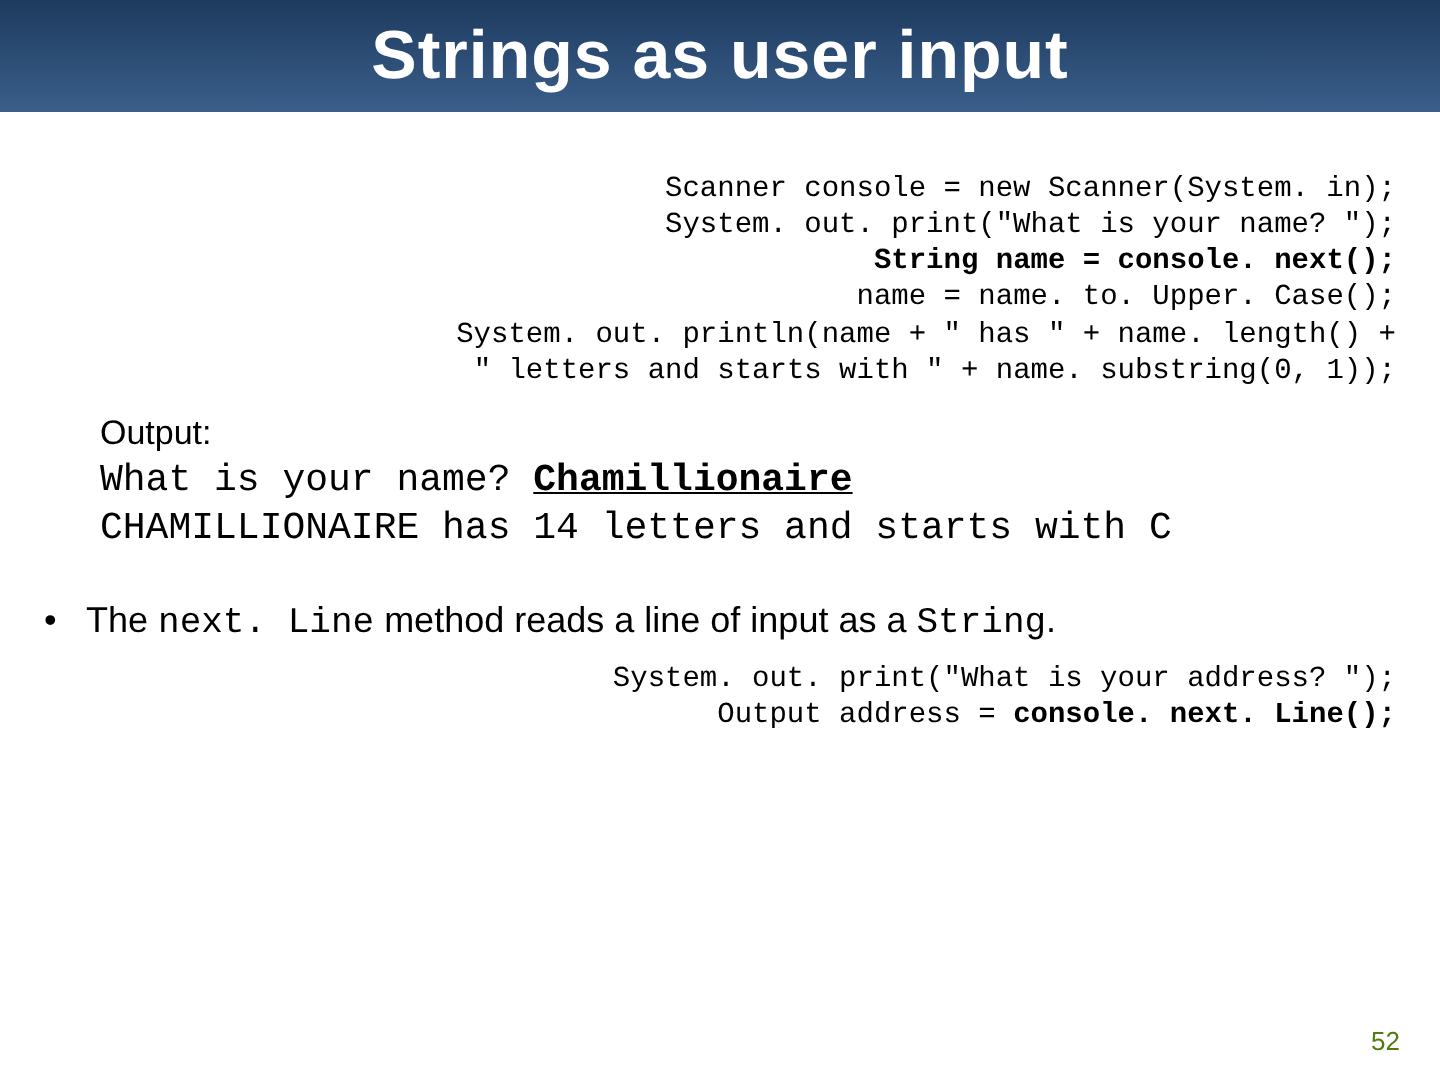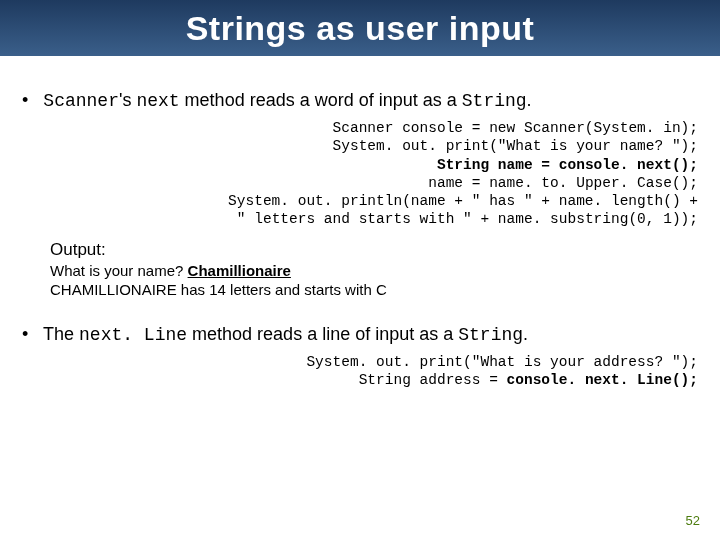--- a/index.html
+++ b/index.html
@@ -59,22 +59,22 @@
     white-space: pre;
     margin: 6px 0 6px 40px;
     line-height: 1.25;
     text-align: right;
   }
   .sub-label {
     margin: 12px 0 2px 28px;
     font-size: 17px;
   }
   .output-block {
-    font-family: Liberation Sans, sans-serif;
-    font-size: 15px;
+    font-family: Liberation Mono, monospace;
+    font-size: 19px;
     white-space: pre;
     margin: 0 0 0 28px;
     line-height: 1.25;
   }
   .user-input {
     font-weight: bold;
     text-decoration: underline;
   }
   .page-num {
     position: absolute;
@@ -90,39 +90,36 @@
 <body>
 
 <div class="slide">
 
   <div class="title-band">
     <div class="title-text">Strings as user input</div>
   </div>
 
   <div class="content">
 
-    <div class="bullet">
-      <span class="mono">Scanner</span><span>'s </span><span class="mono">next</span><span> method reads a word of input as a </span><span class="mono">String</span><span>.</span>
-    </div>
 
     <div class="code-block"><span>Scanner console = new Scanner(System. in);</span>
 <span>System. out. print("What is your name? ");</span>
 <span class="bold">String name = console. next();</span>
 <span>name = name. to. Upper. Case();</span>
 <span>System. out. println(name + " has " + name. length() +</span>
 <span>    " letters and starts with " + name. substring(0, 1));</span></div>
 
     <div class="sub-label">Output:</div>
     <div class="output-block"><span>What is your name? </span><span class="user-input">Chamillionaire</span>
 <span>CHAMILLIONAIRE has 14 letters and starts with C</span></div>
 
     <div class="bullet second-bullet">
       <span>The </span><span class="mono">next. Line</span><span> method reads a line of input as a </span><span class="mono">String</span><span>.</span>
     </div>
 
     <div class="code-block"><span>System. out. print("What is your address? ");</span>
-<span>String address = </span><span class="bold">console. next. Line();</span></div>
+<span>Output address = </span><span class="bold">console. next. Line();</span></div>
 
   </div>
 
   <div class="page-num">52</div>
 
 </div>
 
 </body></html>

